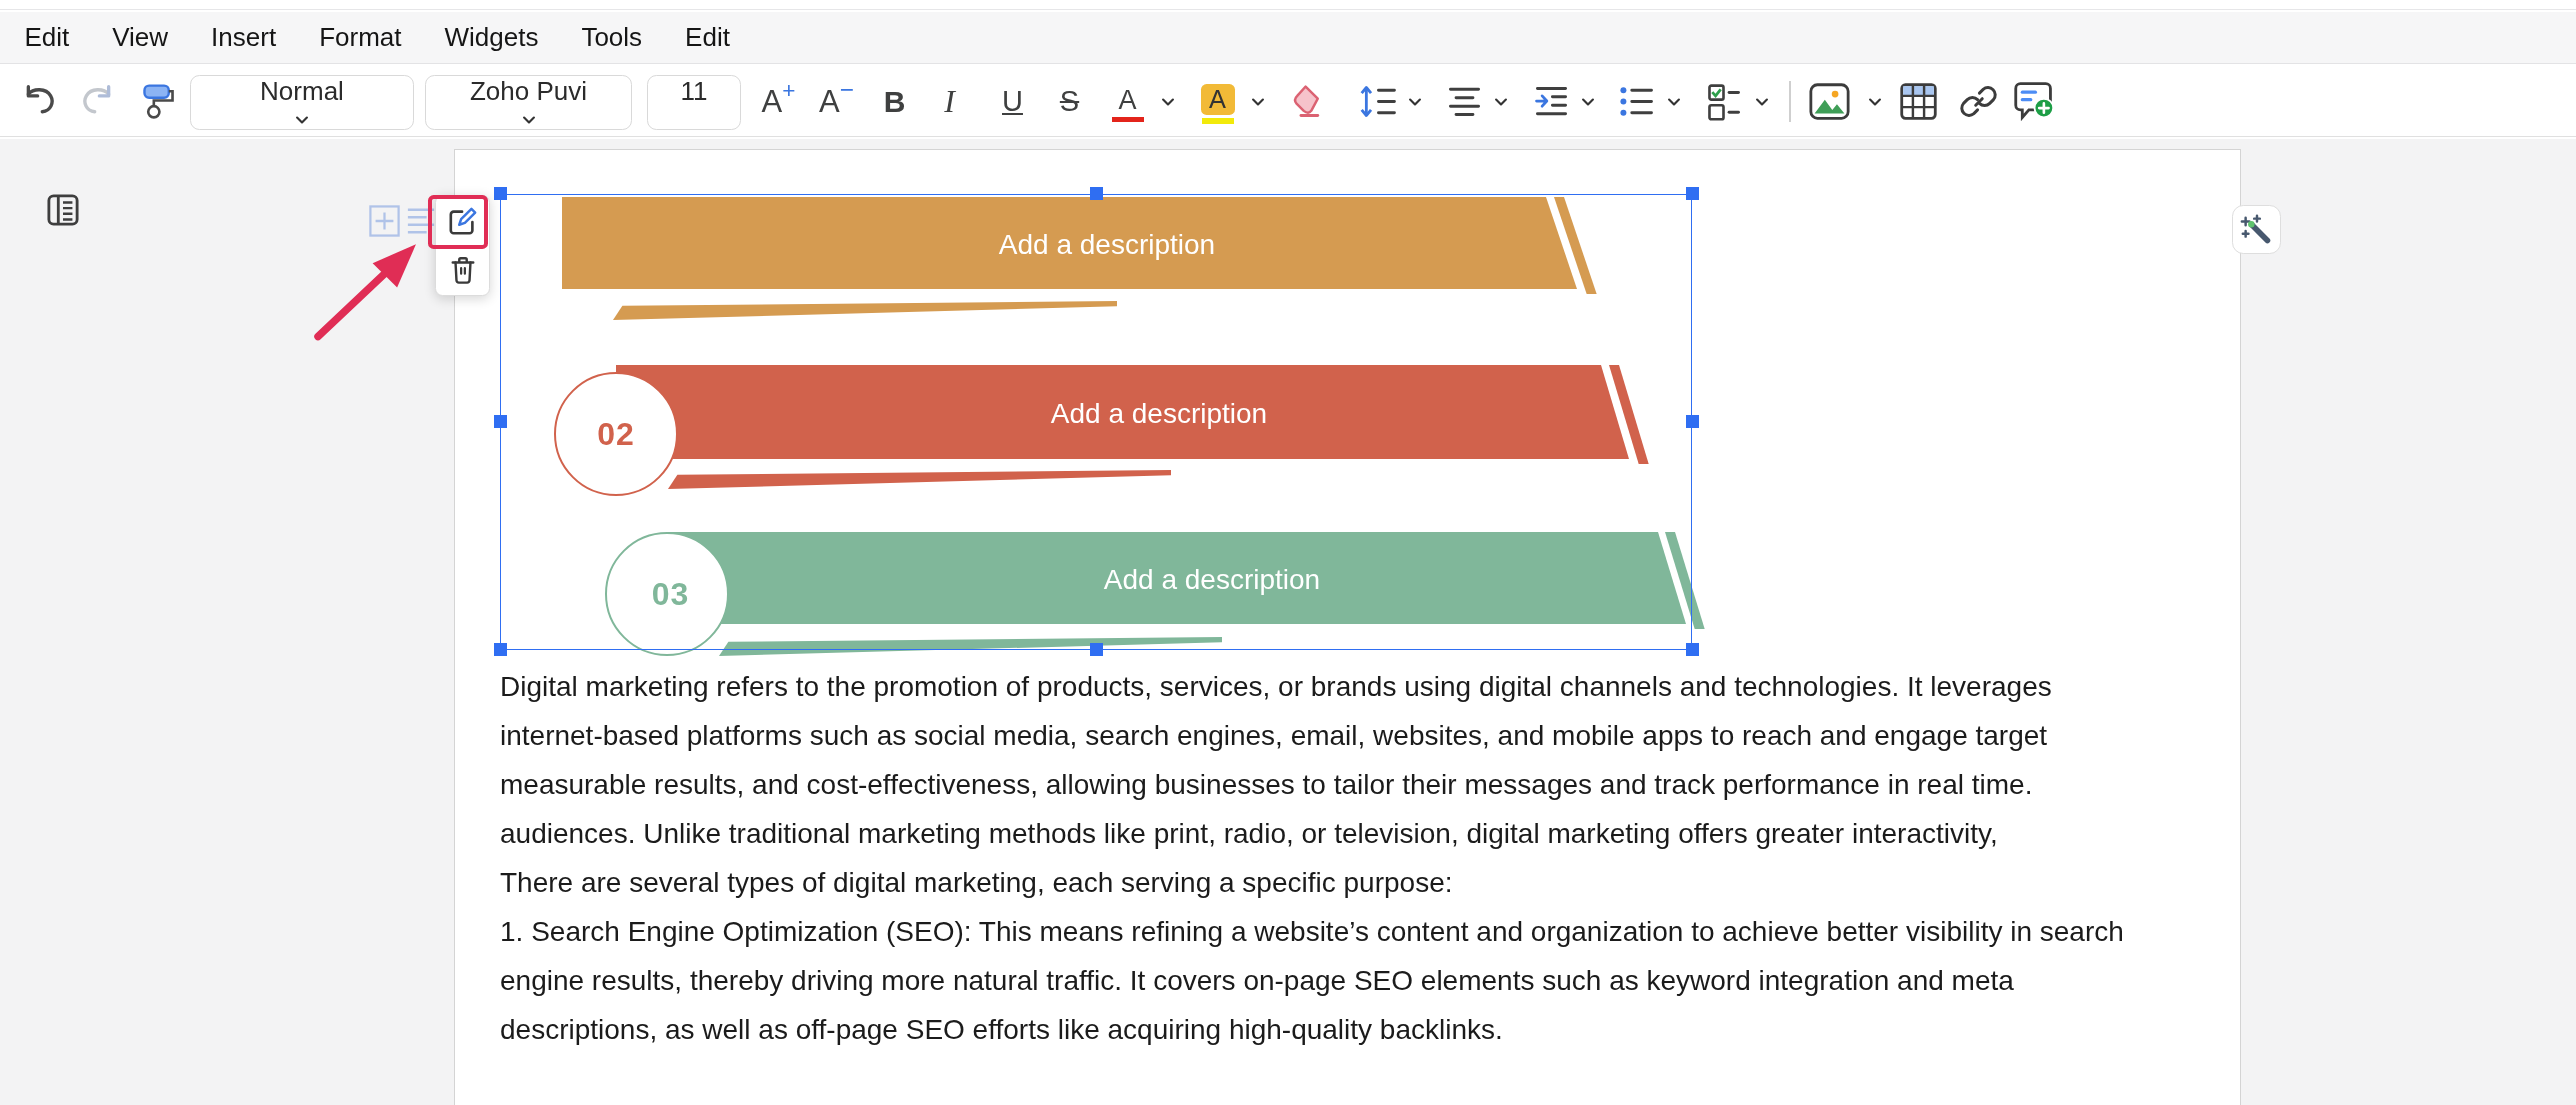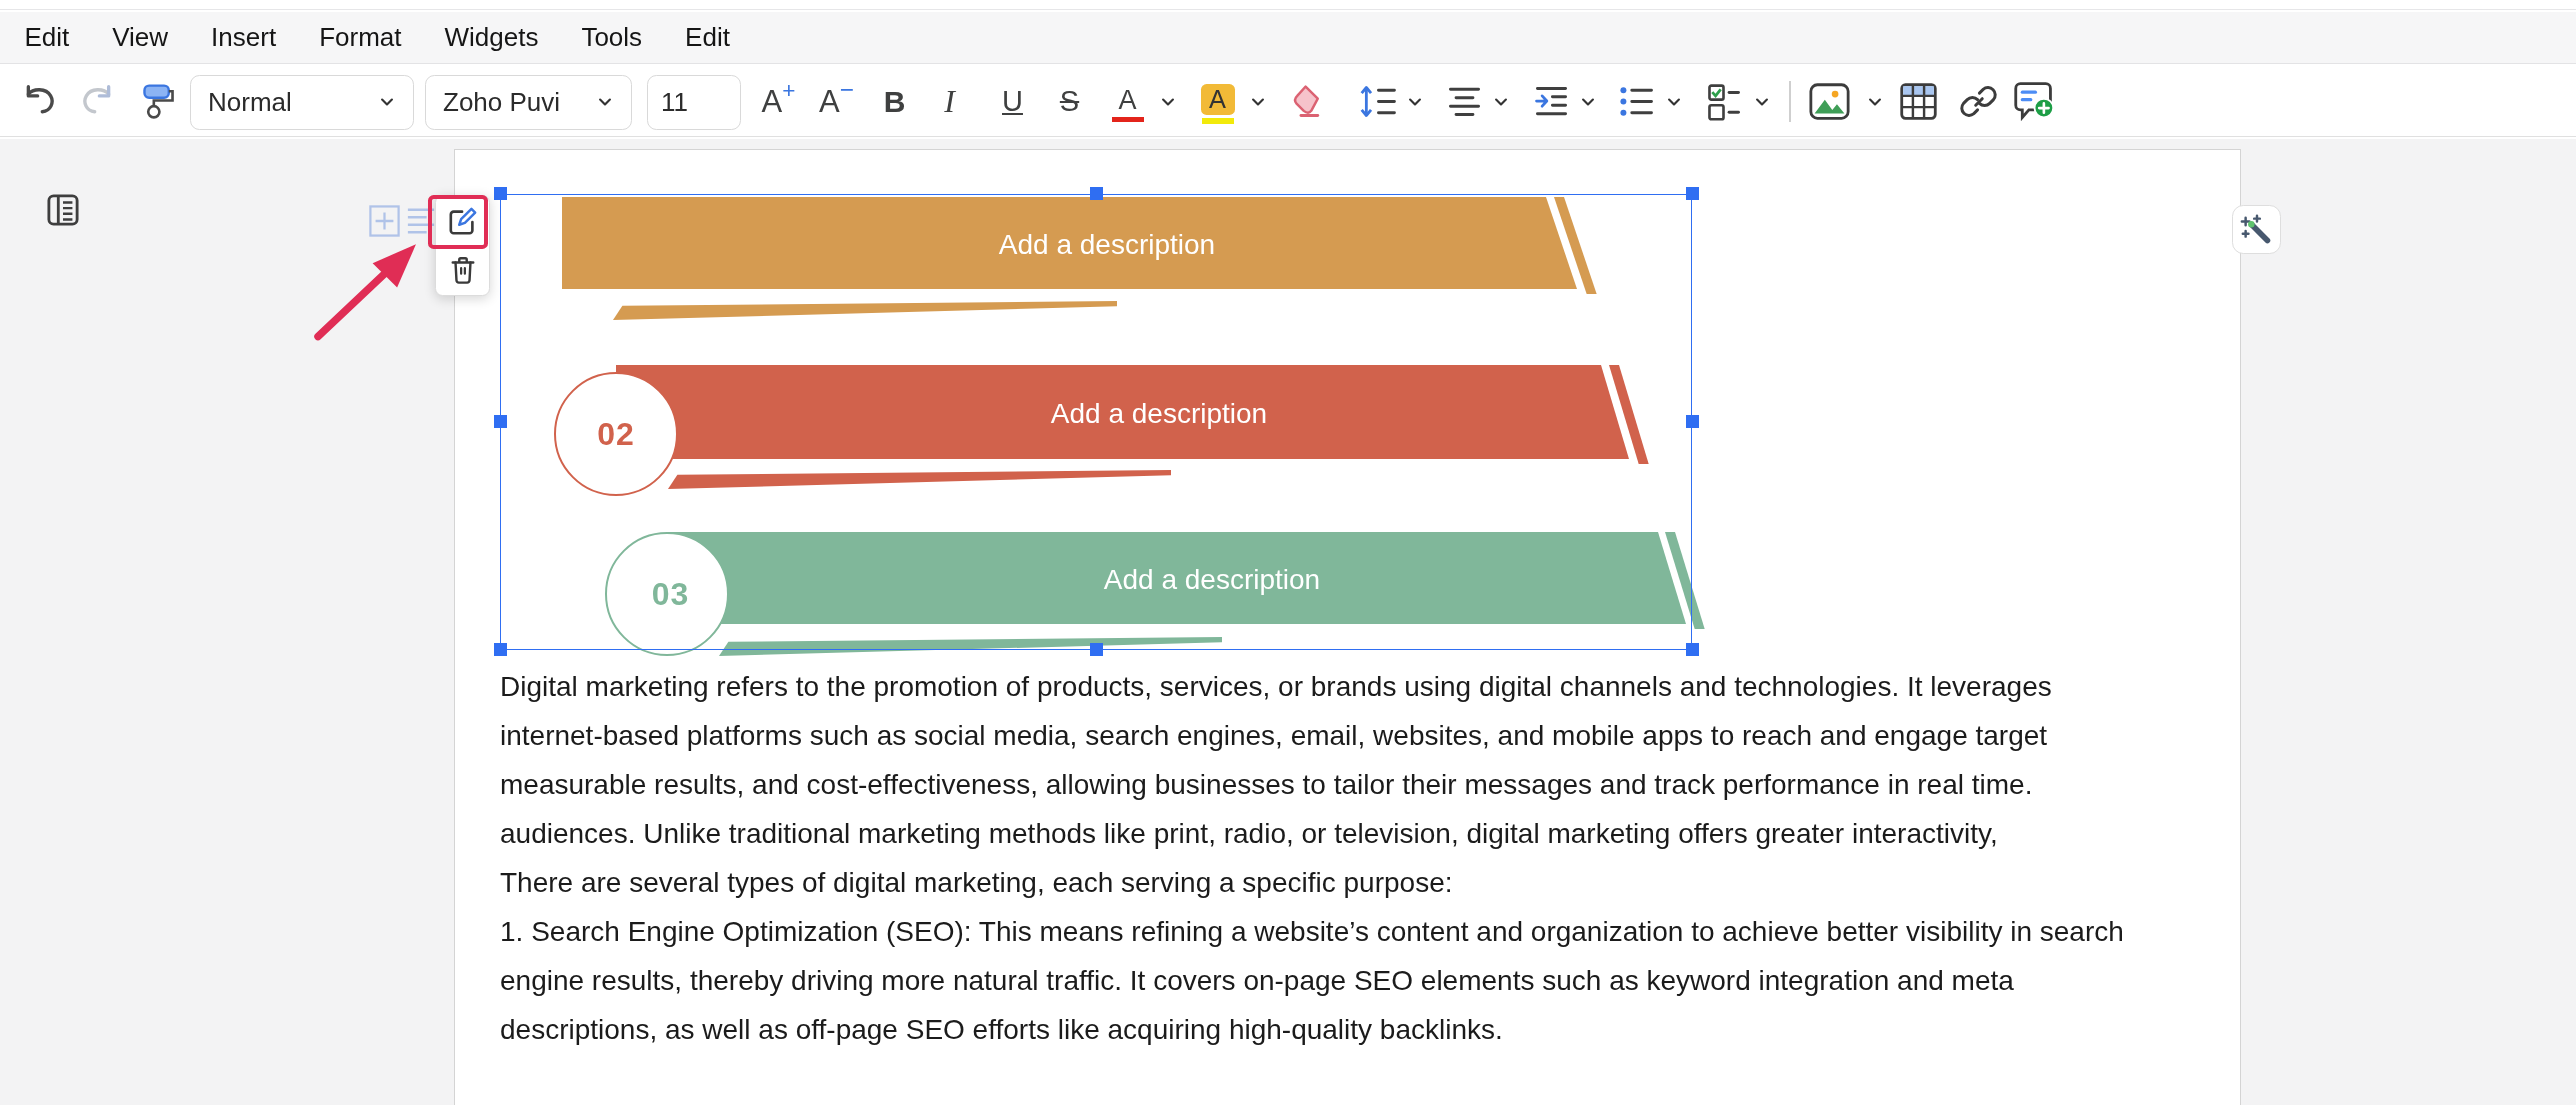--- a/index.html
+++ b/index.html
@@ -12,21 +12,21 @@
   
   #topstrip { position:absolute; left:0; top:0; width:100%; height:10.3px; background:#fff; border-bottom:1.9px solid #e6e6e8; }
   #menubar { position:absolute; left:0; top:12.2px; width:100%; height:52px; background:#f6f6f7;
     border-bottom:1.9px solid #e3e3e5; display:flex; align-items:center; padding-left:24.4px; gap:43px; }
   .menu-item { font-size:26px; color:#151515; }
 
   #toolbar { position:absolute; left:0; top:66px; width:100%; height:71px; background:#fff;
     border-bottom:1.9px solid #e0e0e0; }
   .titem { position:absolute; top:0; height:71px; display:flex; align-items:center; justify-content:center; }
   .tsel { position:absolute; top:8.5px; height:55px; border:1.9px solid #d9d9d9; border-radius:9.4px;
-    display:flex; align-items:center; background:#fff; font-size:26px; color:#2b2b2b; padding:0 17px; justify-content:space-between; }
+    display:flex; align-items:center; background:#fff; font-size:26px; color:#2b2b2b; padding:0 17px; justify-content:space-between;flex-direction:column; }
   .chev { width:18px; height:18px; }
   .tb-letter { font-size:29px; color:#3f4040; }
   .tdivider { position:absolute; top:15px; width:1.9px; height:41px; background:#cfcfcf; }
 
   
   #content { position:absolute; left:0; top:139px; width:2576px; height:966px; background:#f3f3f4; }
   #page { position:absolute; left:454px; top:10.3px; width:1787px; height:956px; background:#fff;
     border:0.9px solid #d4d4d4; border-bottom:none; }
 
   

